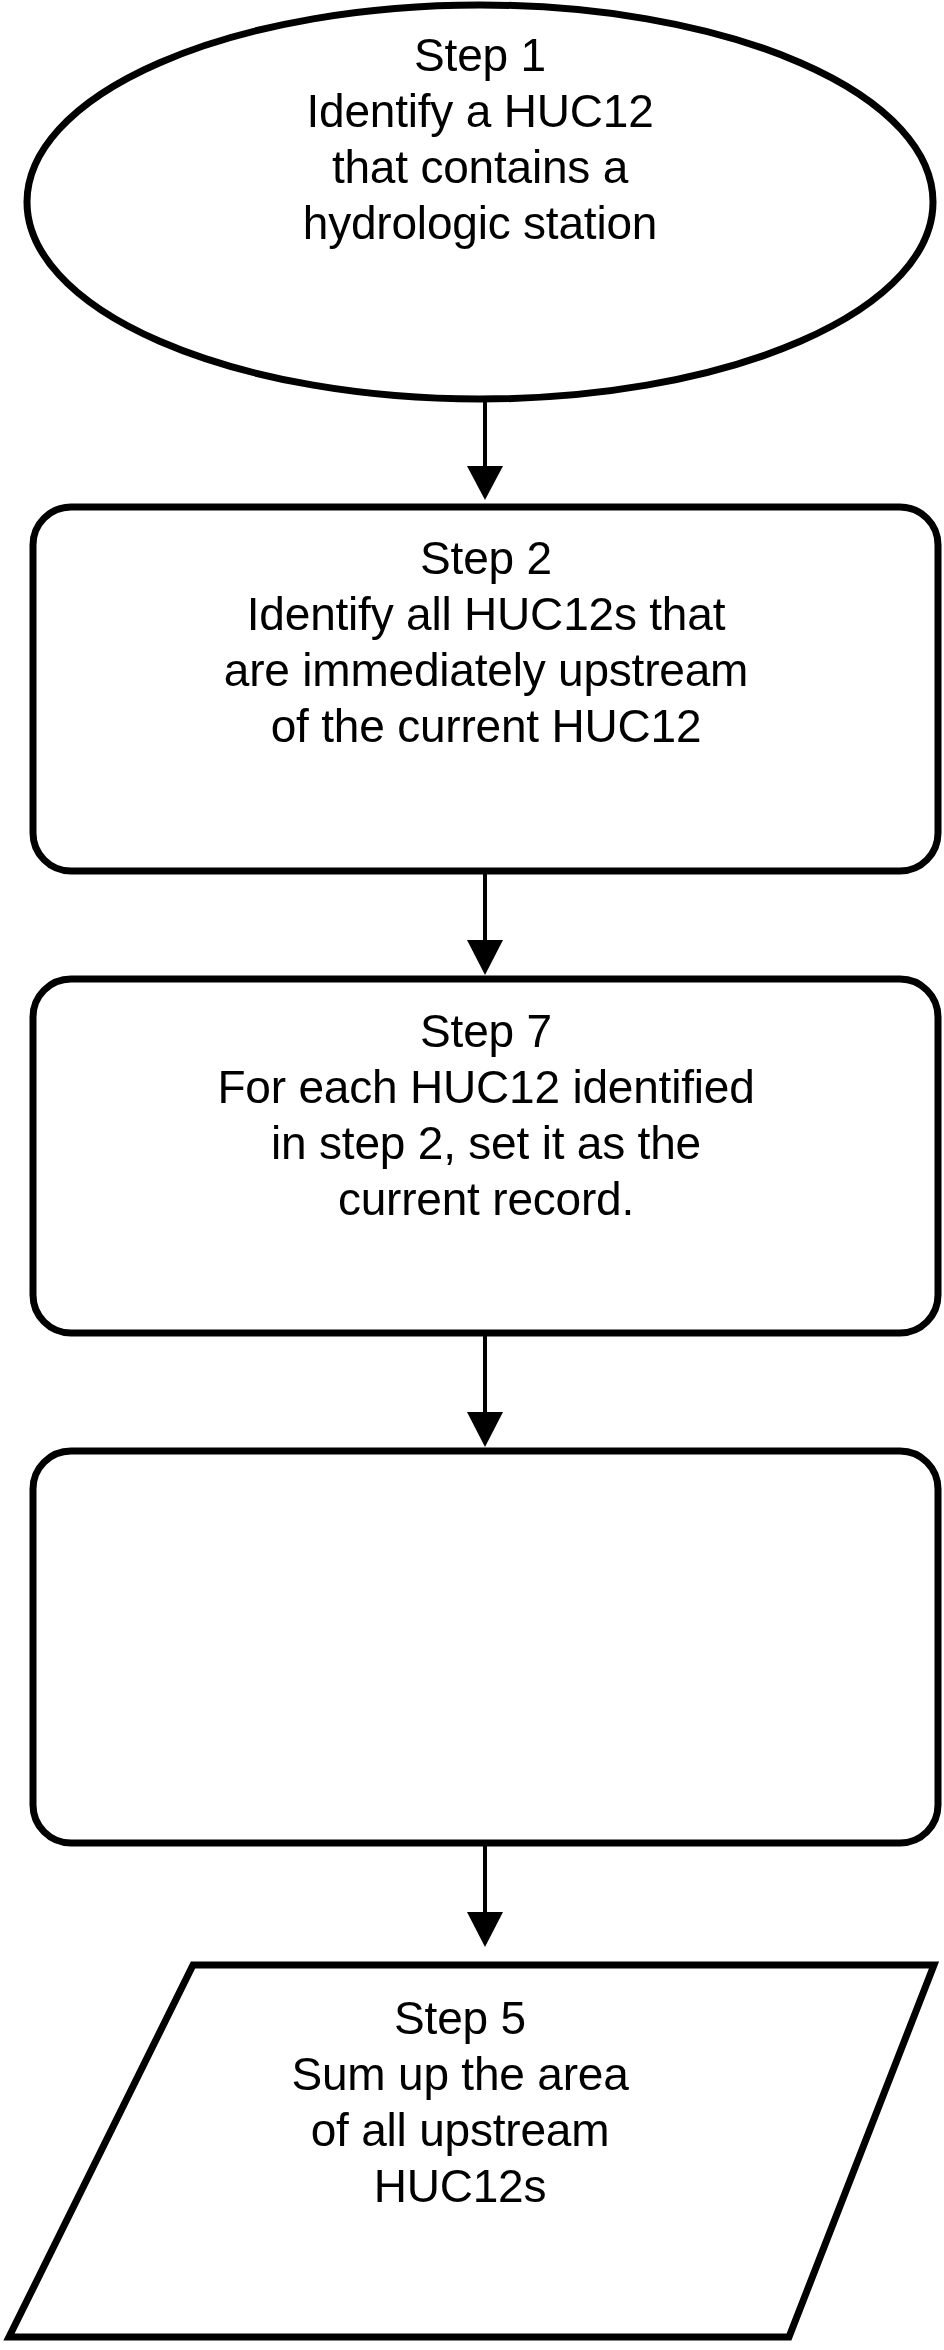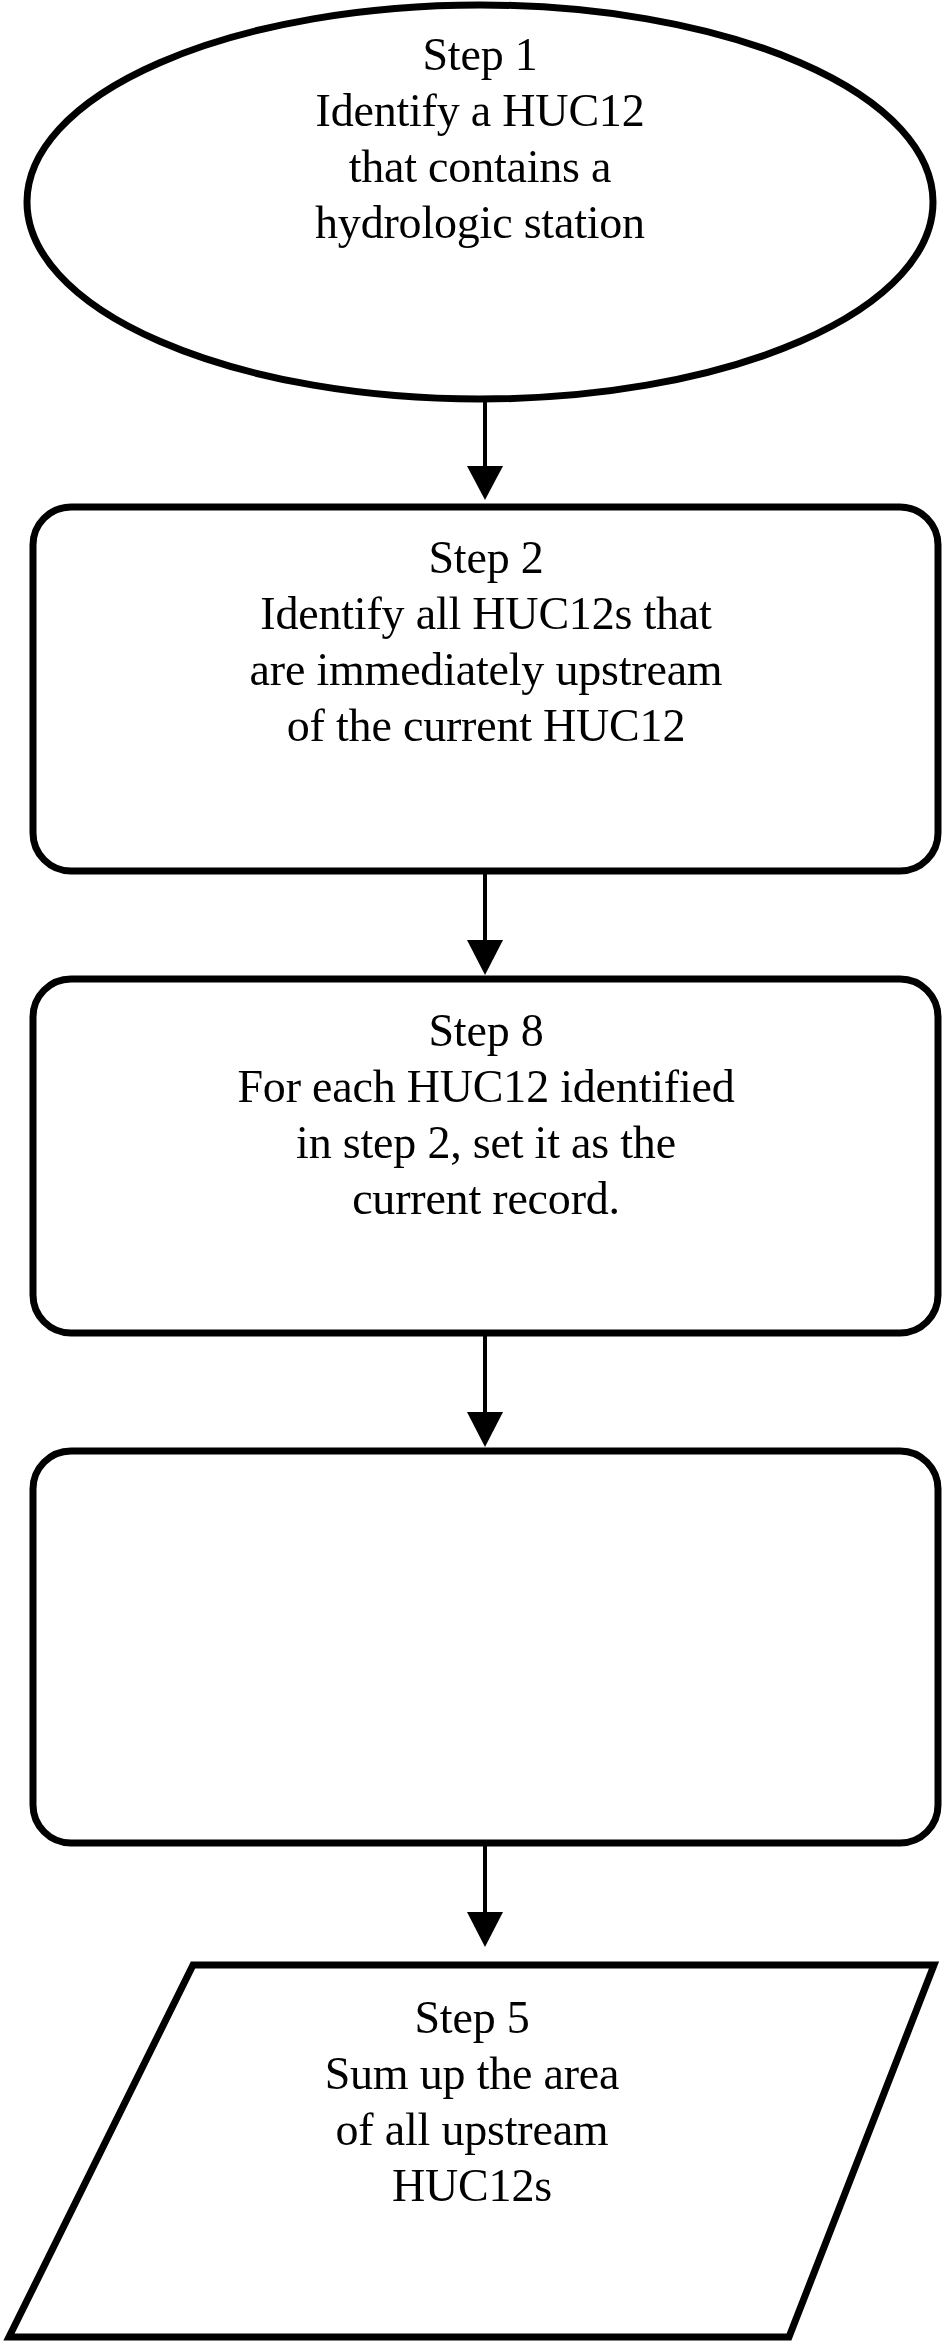--- a/index.html
+++ b/index.html
@@ -20,21 +20,21 @@
     position: absolute;
     left: 0;
     top: 0;
     width: 944px;
     height: 2350px;
     pointer-events: none;
   }
   .node-text {
     position: absolute;
     text-align: center;
-    font-family: Liberation Serif, serif;
+    font-family: Liberation Sans, sans-serif;
     color: #000000;
     font-size: 46px;
     line-height: 56px;
     letter-spacing: -0.2px;
     white-space: pre-line;
     user-select: none;
   }
 
   
   #txt-step1 {
@@ -55,21 +55,21 @@
     width: 872px;
   }
   
   #txt-step4 {
     left: 50px;
     top: 1475px;
     width: 872px;
   }
   
   #txt-step5 {
-    left: 100px;
+    left: 88px;
     top: 1990px;
     width: 744px;
   }
 </style>
 </head>
 <body>
 
 <div id="canvas">
 
   <svg class="node-svg" viewBox="0 0 944 2350" width="944" height="2350" aria-hidden="true">
@@ -108,21 +108,21 @@
   <div class="node-text" id="txt-step1">Step 1
 Identify a HUC12
 that contains a
 hydrologic station</div>
 
   <div class="node-text" id="txt-step2">Step 2
 Identify all HUC12s that
 are immediately upstream
 of the current HUC12</div>
 
-  <div class="node-text" id="txt-step3">Step 8
+  <div class="node-text" id="txt-step3">Step 7
 For each HUC12 identified
 in step 2, set it as the
 current record.</div>
 
 
   <div class="node-text" id="txt-step5">Step 5
 Sum up the area
 of all upstream
 HUC12s</div>
 

